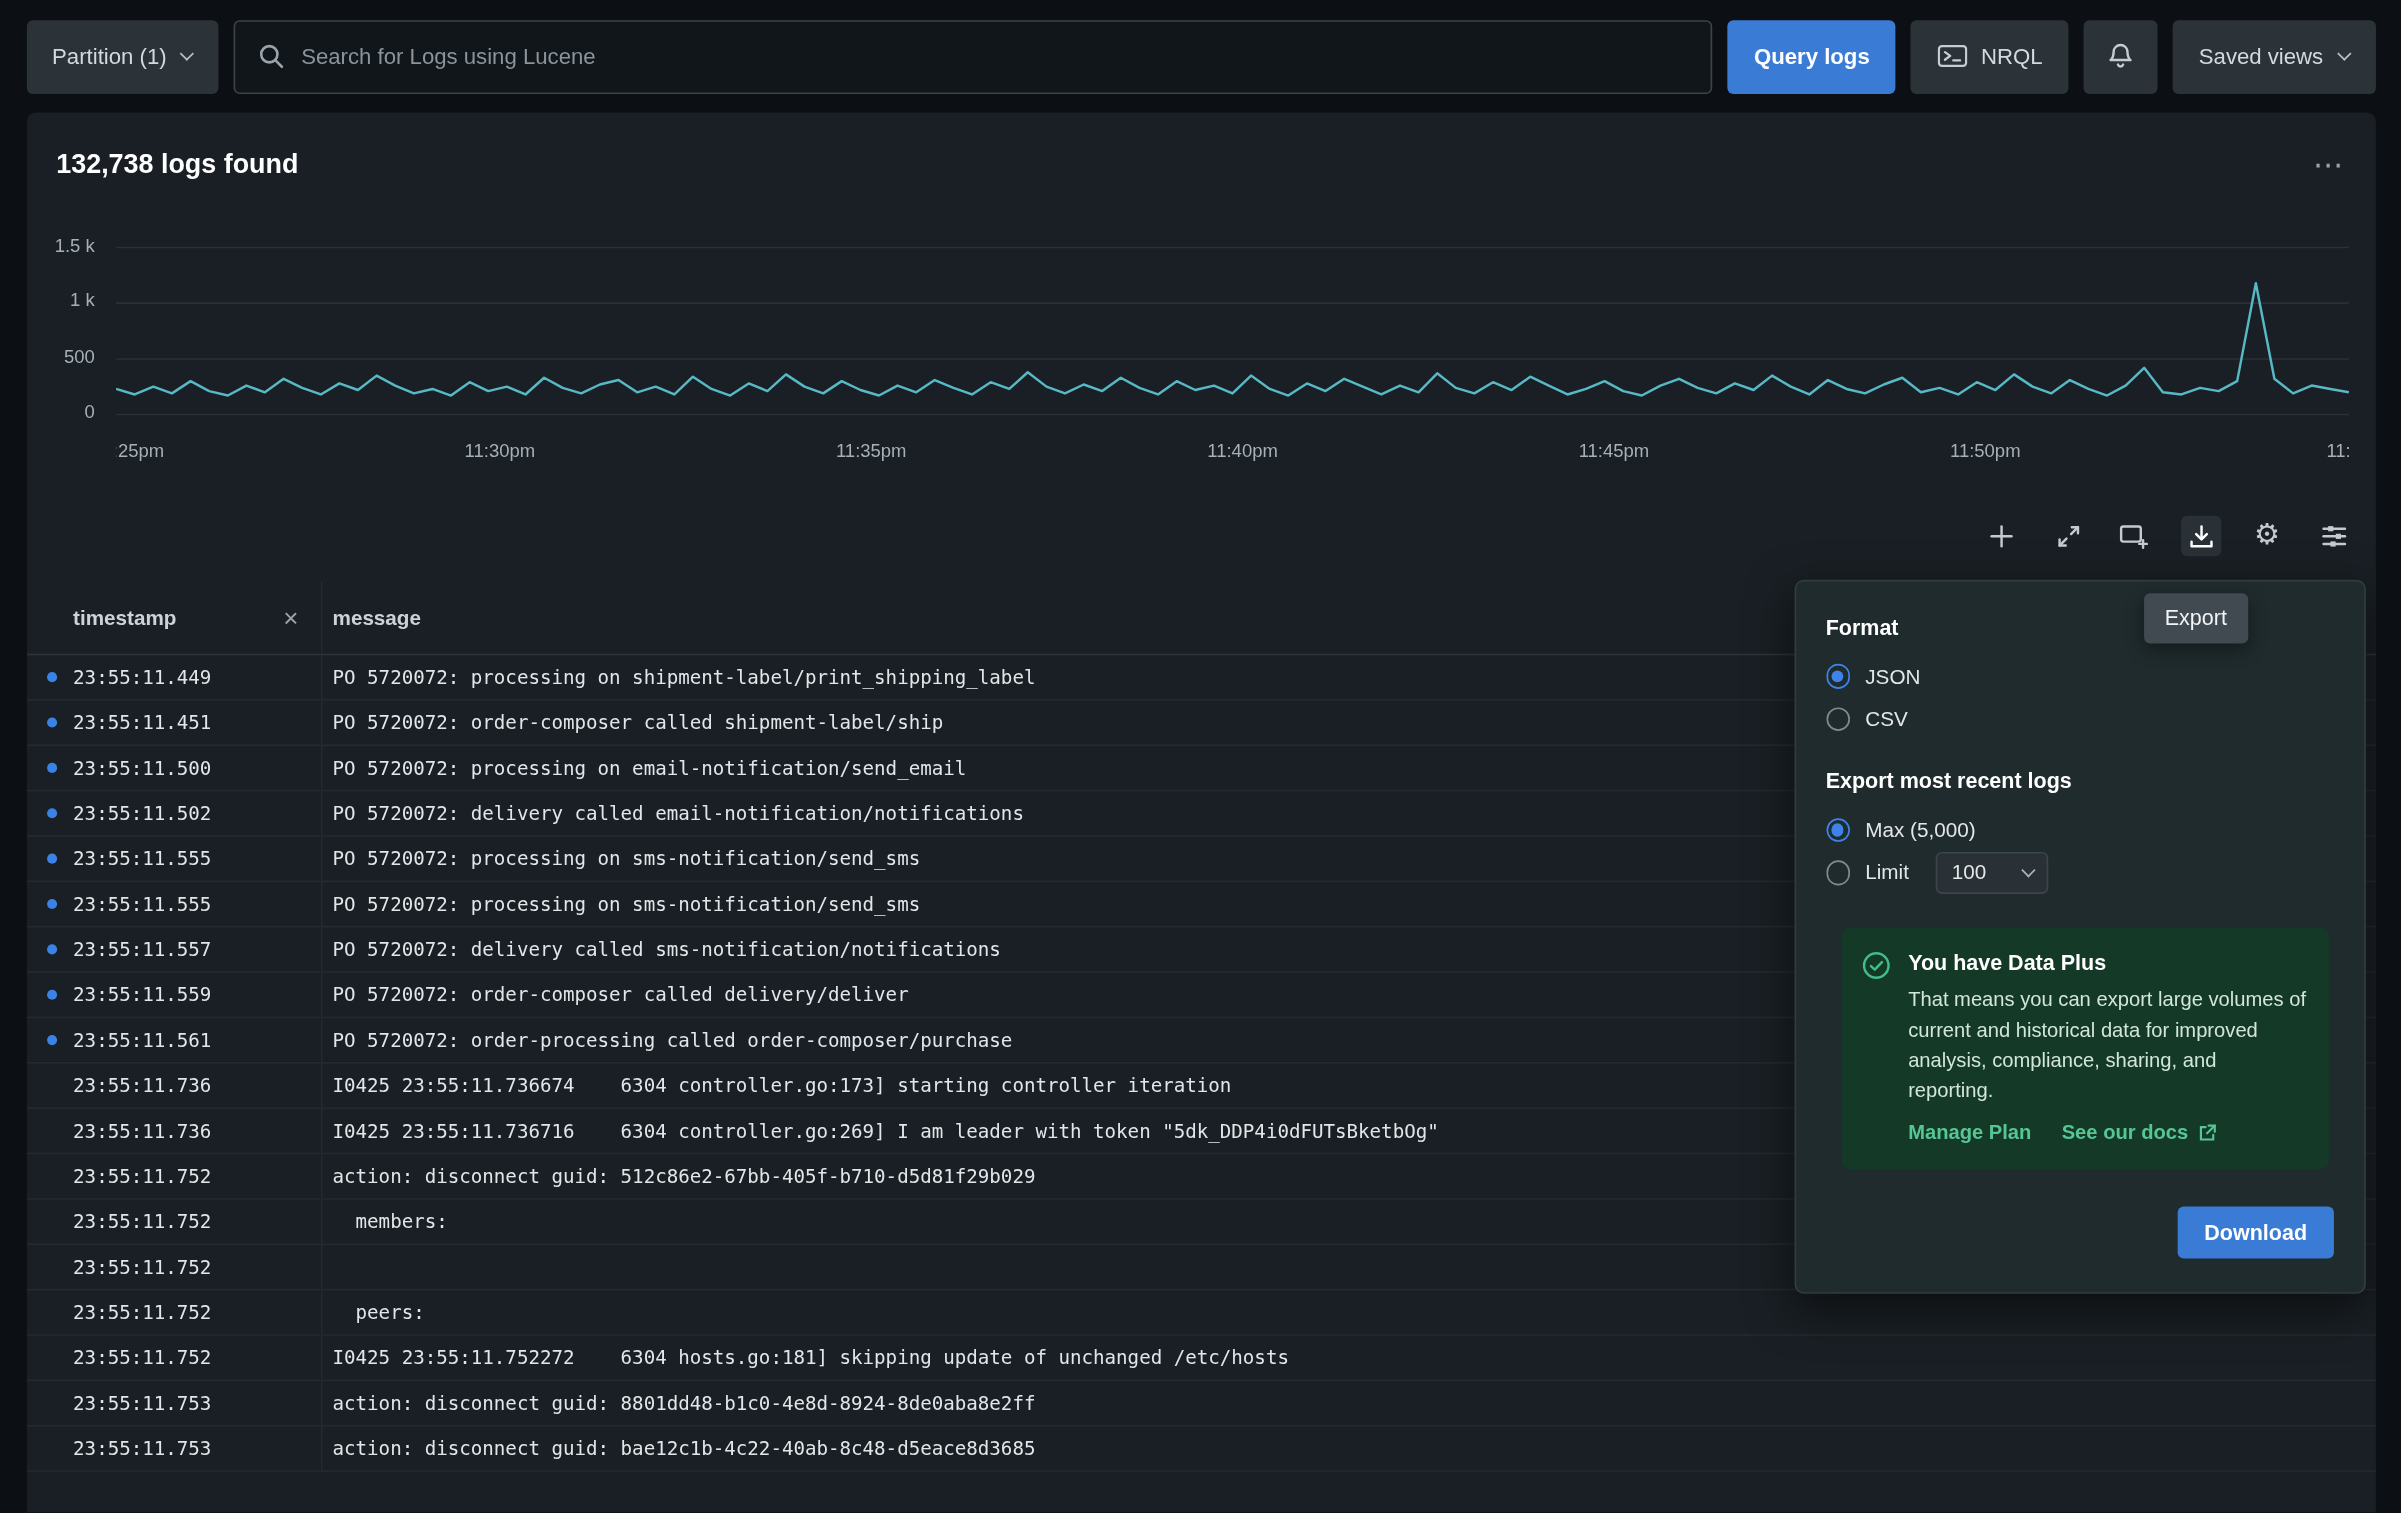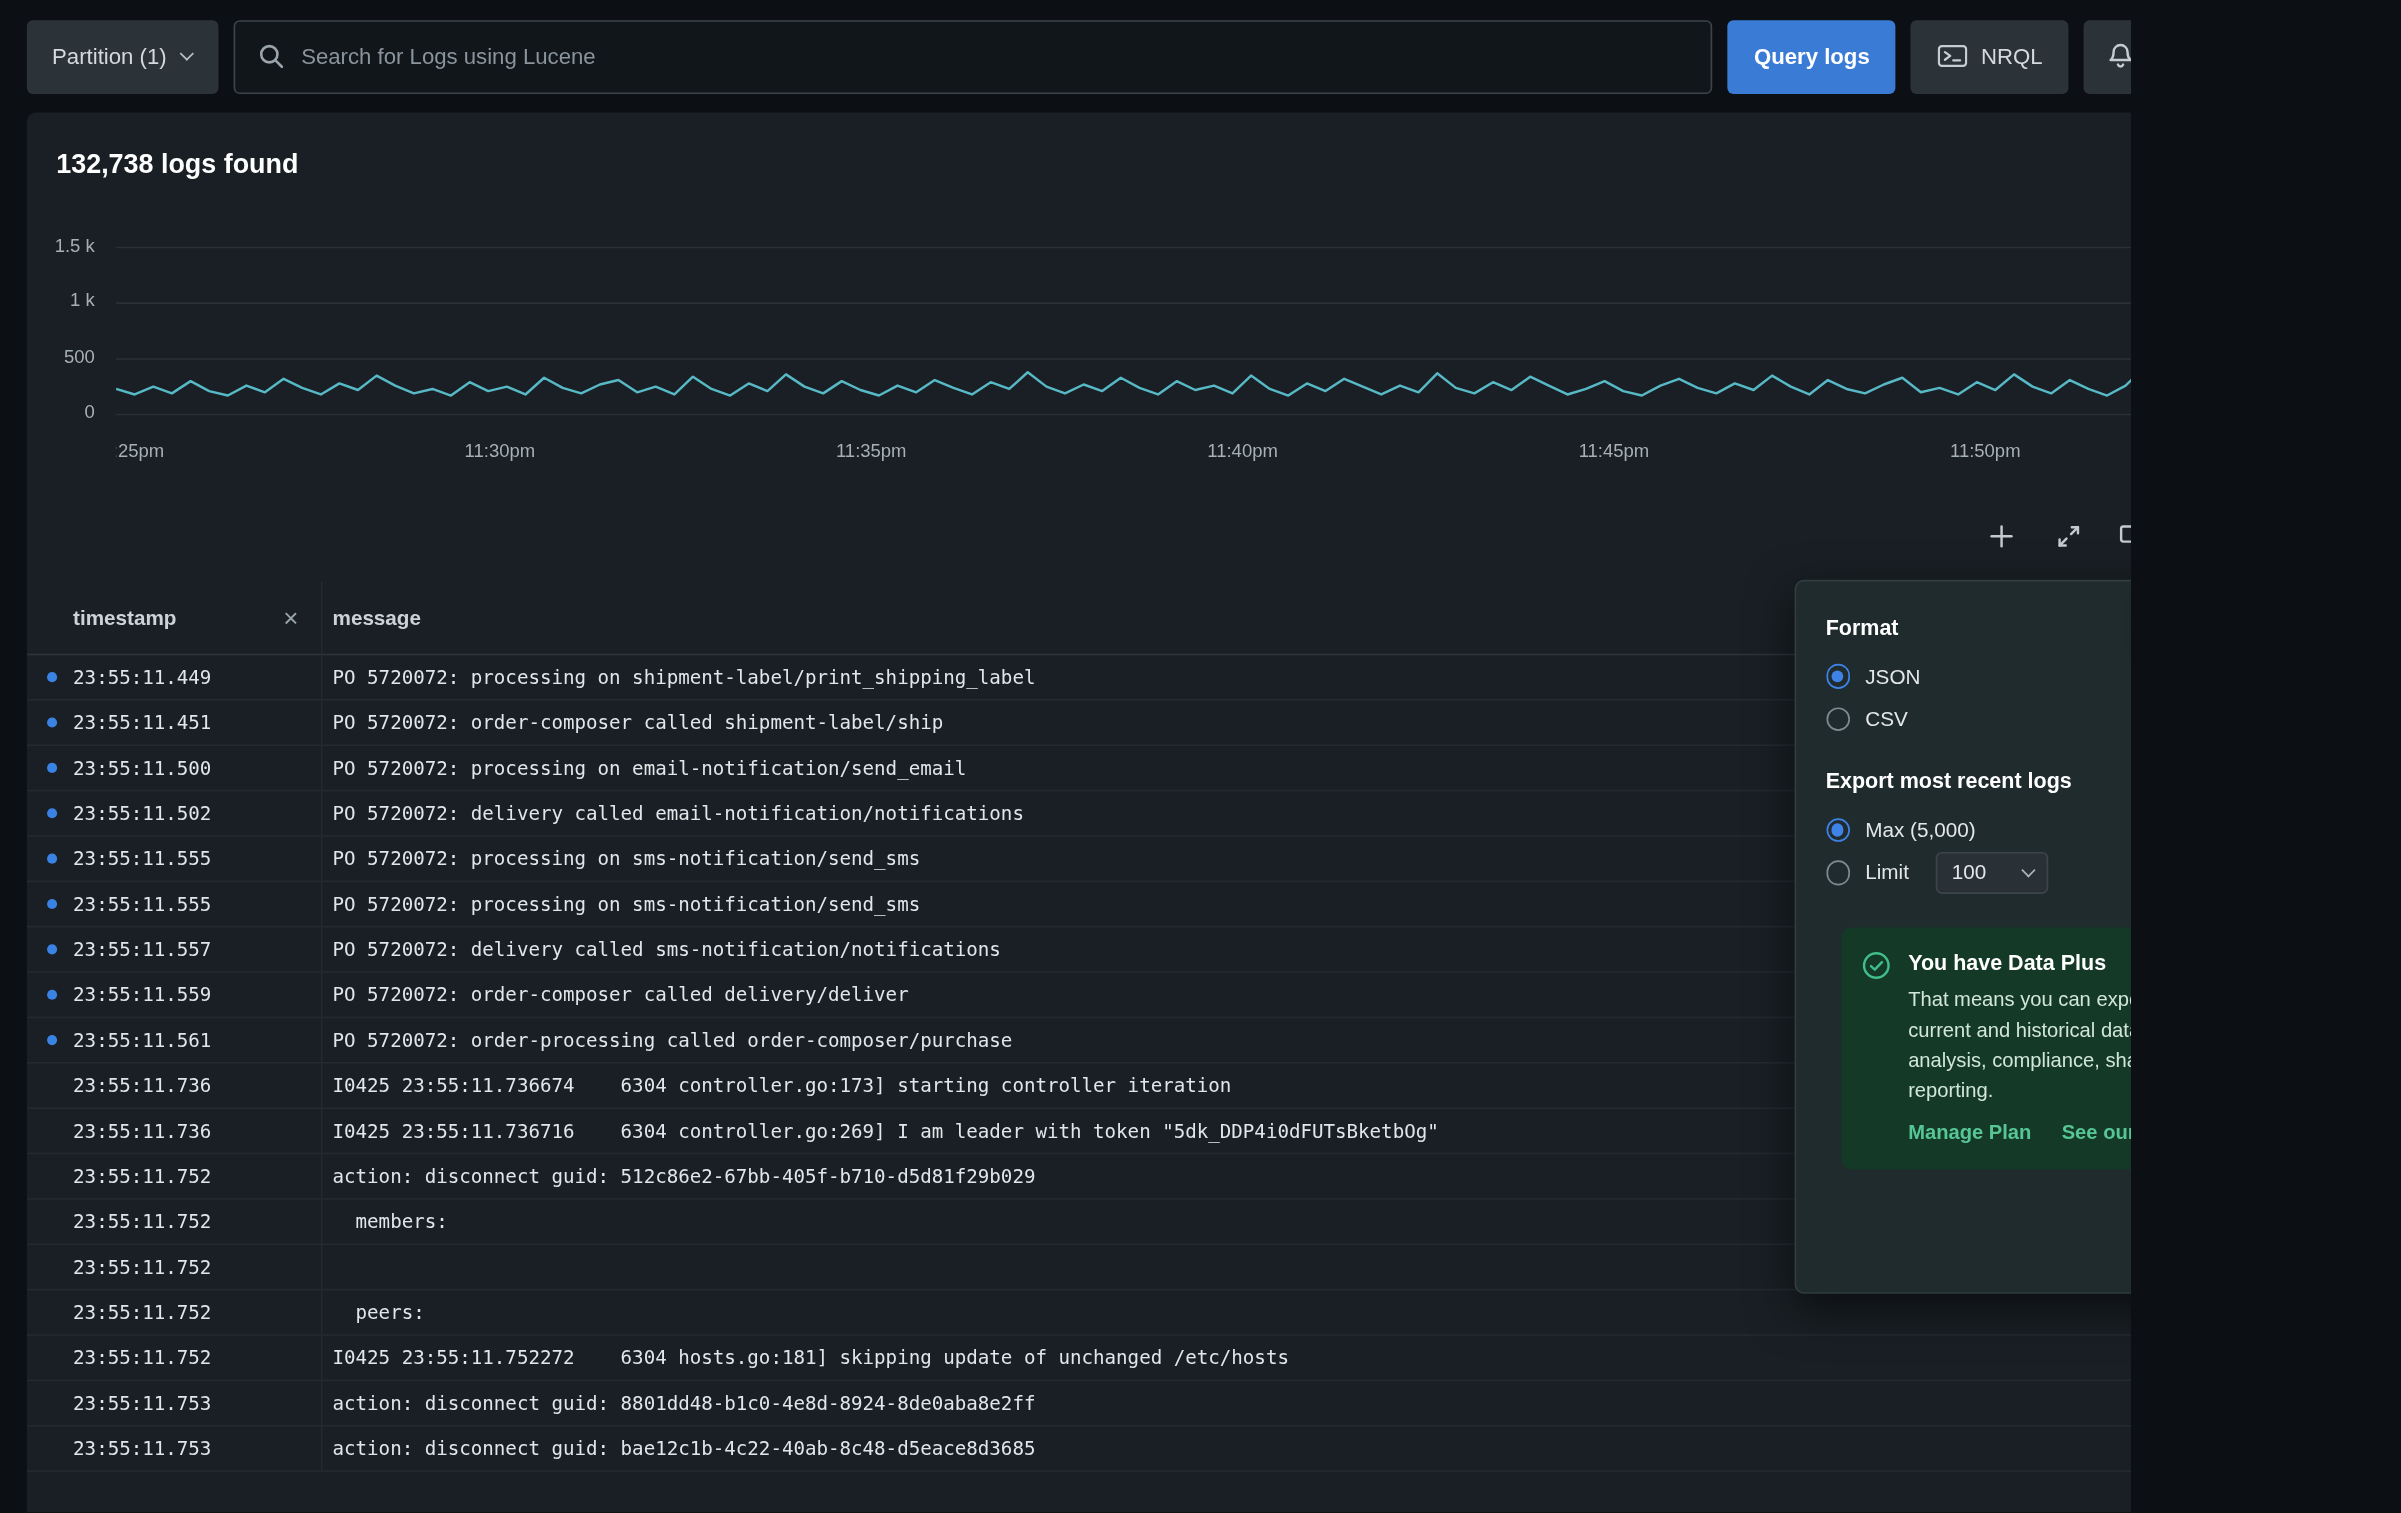--- a/index.html
+++ b/index.html
@@ -1,17 +1,17 @@
 <!DOCTYPE html>
 <html style="font-size:14.6px"><head>
 <meta charset="utf-8">
 <style>
   * { box-sizing: border-box; margin: 0; padding: 0; }
   html, body { width: 2401px; height: 1513px; background: #0c1014; font-family: "Liberation Sans", sans-serif; }
-  .stage { width: 2131px; height: 1513px; overflow: hidden; background: #0c1014; }
+  .stage { width: 2401px; height: 1513px; overflow: hidden; background: #0c1014; }
   .viewport { width: 1429px; height: 900px; transform: scale(1.6803); transform-origin: 0 0; }
 
   
   .topbar { height: 67px; display: flex; align-items: center; gap: 9px; padding: 0 15.5px; }
   .btn { display: inline-flex; align-items: center; justify-content: center; height: 44px; padding: 0 15.5px;
          border-radius: 3.6px; font-size: 13.2px; font-family: inherit; cursor: pointer; border: none; white-space: nowrap; }
   .btn.gray { background: #2c3338; color: #d3d9dd; }
   .btn.blue { background: #3a7bd5; color: #ffffff; font-weight: 600; }
   .btn.iconbtn { width: 44px; padding: 0; }
   .chev { width: 6.4px; height: 6.4px; border-right: 1.5px solid #b9c1c7; border-bottom: 1.5px solid #b9c1c7;

